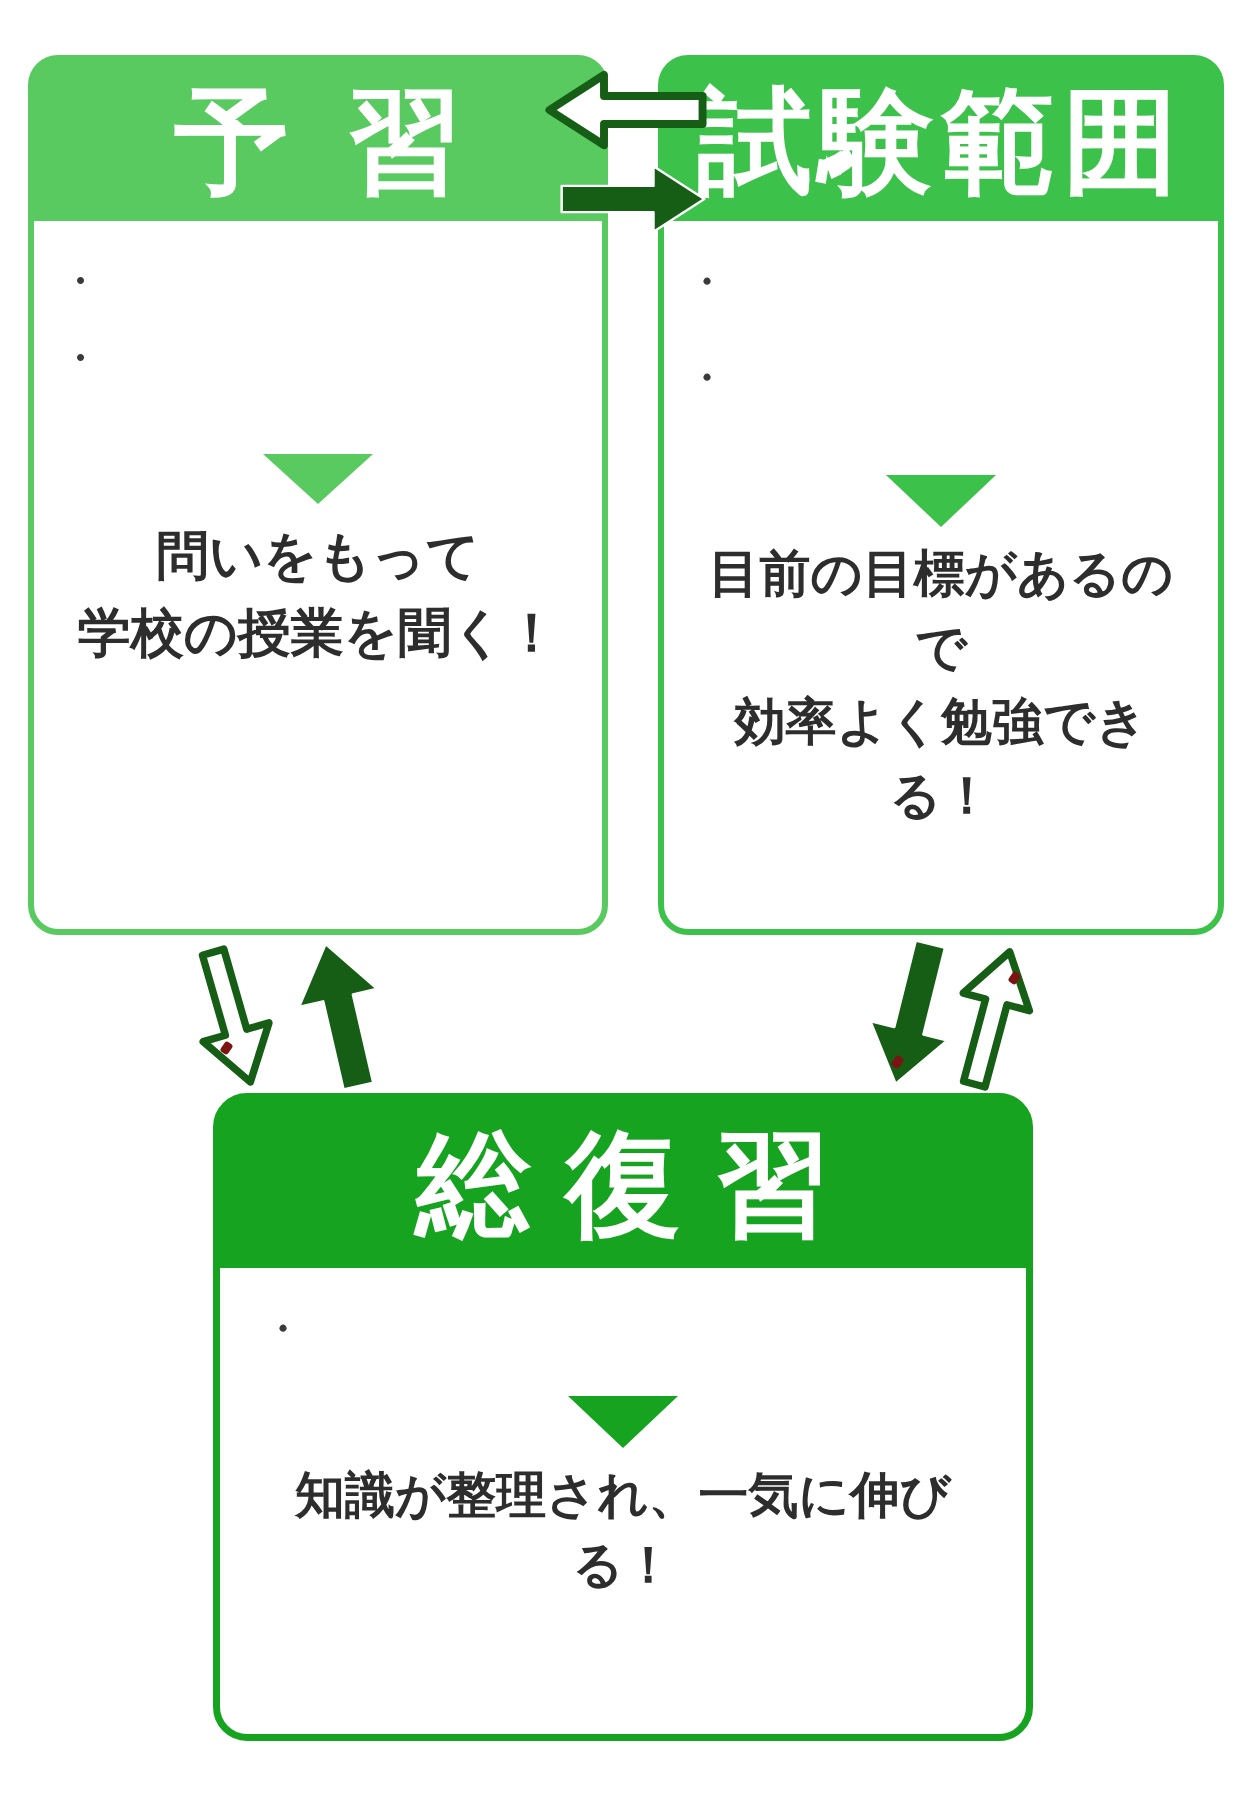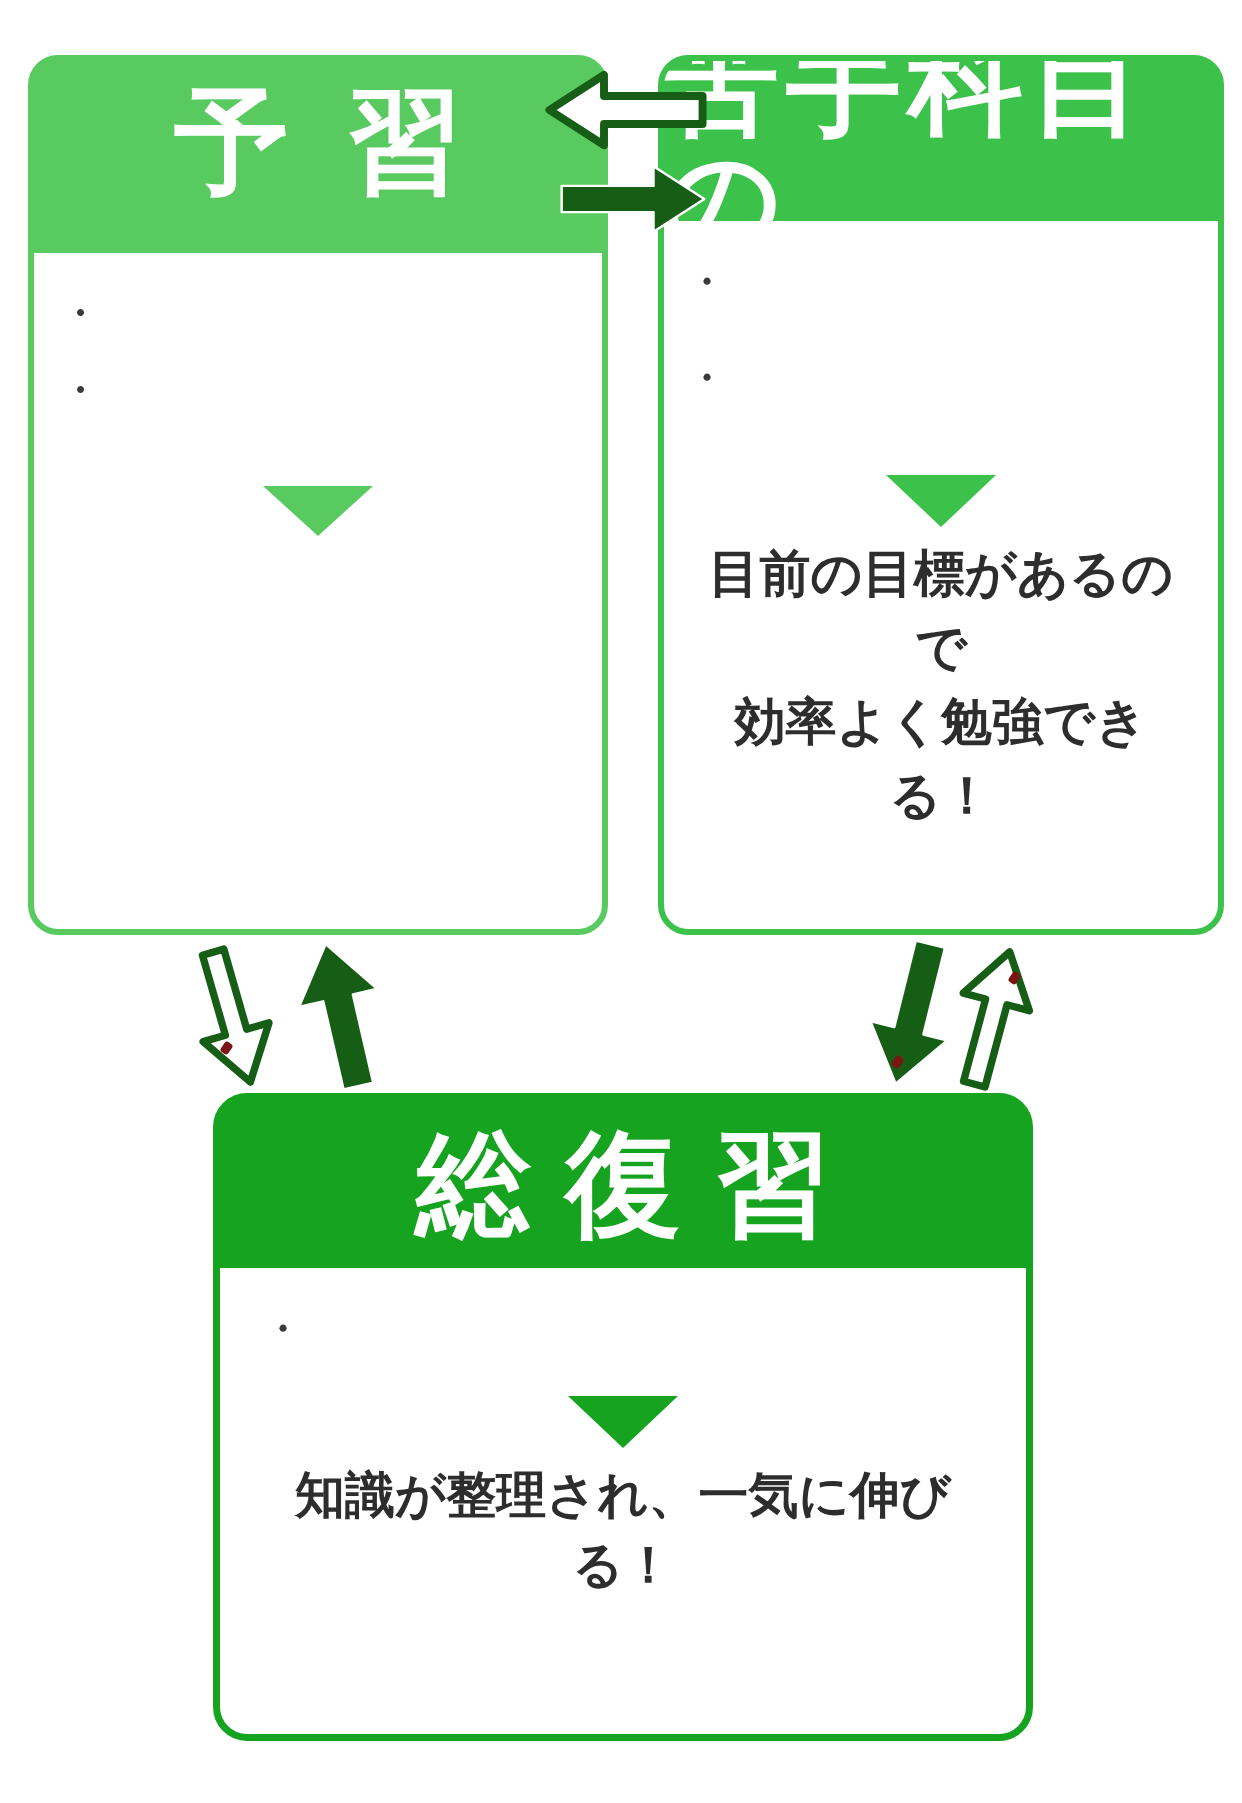--- a/index.html
+++ b/index.html
@@ -10,21 +10,21 @@
     --text:#3a3a3a;
     --callout-text:#2d2d2d;
     --speck-red:#7c1414;
   }
   html,body{margin:0;padding:0;background:#fff;}
   body{font-family:"Liberation Sans","DejaVu Sans",sans-serif;}
   .canvas{position:relative;width:1242px;height:1803px;background:#fff;overflow:hidden;}
 
   
   .box{position:absolute;border-radius:30px;overflow:hidden;display:flex;flex-direction:column;box-sizing:border-box;}
-  .box.preview{left:28px;top:55px;width:580px;height:880px;background:var(--left-green);border:6px solid var(--left-green);gap:32px;}
+  .box.preview{left:28px;top:55px;width:580px;height:880px;background:var(--left-green);border:6px solid var(--left-green);}
   .box.exam{left:658px;top:55px;width:566px;height:880px;background:var(--right-green);border:6px solid var(--right-green);}
   .box.review{left:213px;top:1093px;width:820px;height:648px;background:var(--bottom-green);border:7px solid var(--bottom-green);border-radius:34px;justify-content:space-between;}
 
   .box-header{flex:none;display:flex;align-items:center;justify-content:center;}
   .preview .box-header,.exam .box-header{height:160px;}
   .review .box-header{height:168px;}
 
   .title{color:#fff;font-weight:bold;line-height:1;margin:0;}
   .preview .title{font-size:115px;letter-spacing:.5em;margin-right:-.5em;}
   .exam .title{font-size:115px;letter-spacing:.06em;}
@@ -84,26 +84,28 @@
       <h2 class="title">予習</h2>
     </header>
     <div class="box-body">
       <div class="bullet">
         <span class="marker">・</span>
       </div>
       <div class="bullet">
         <span class="marker">・</span>
       </div>
       <div class="tri"></div>
+      <p class="callout">問いをもって
+学校の授業を聞く！</p>
     </div>
   </section>
 
   <section class="box exam">
     <header class="box-header">
-      <h2 class="title">苦手科目の</h2>
+      <h2 class="title">試験範囲</h2>
     </header>
     <div class="box-body">
       <div class="bullet">
         <span class="marker">・</span>
       </div>
       <div class="bullet">
         <span class="marker">・</span>
       </div>
       <div class="tri"></div>
       <p class="callout">目前の目標があるので

